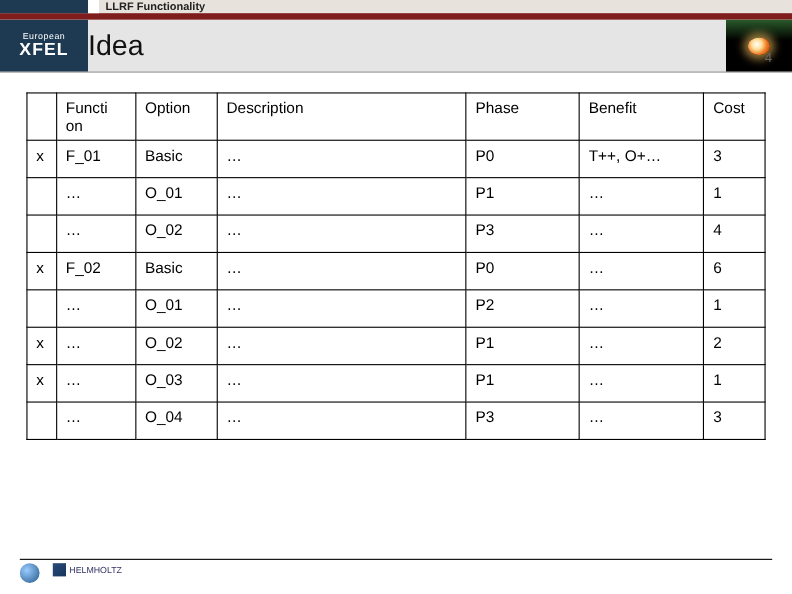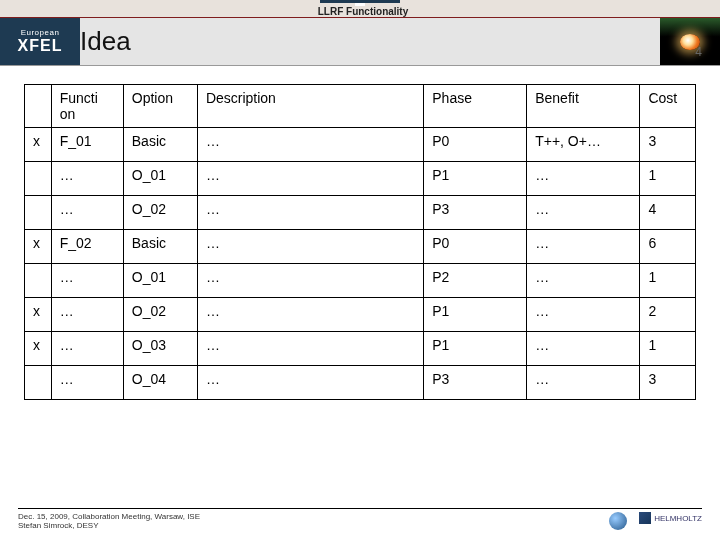--- a/index.html
+++ b/index.html
@@ -7,24 +7,23 @@
     width: 720px;
     height: 540px;
     font-family: Arial, sans-serif;
     background: #fff;
     position: relative;
     overflow: hidden;
   }
   .topbar {
     height: 18px;
     background: #e8e2dc;
-    border-bottom: 1px solid #7f1d1d;
-    display: flex;
-    align-items: center;
-    flex-direction: column;
+    border-bottom: 6px solid #7f1d1d;
+    display: flex;
+    align-items: center;
   }
   .topbar-left {
     width: 80px;
     height: 100%;
     background: #1e3a52;
   }
   .topbar-gap {
     width: 10px;
     height: 100%;
     background: #fff;
@@ -258,24 +257,20 @@
           <td>…</td>
           <td>P3</td>
           <td>…</td>
           <td>3</td>
         </tr>
       </tbody>
   </table>
 </div>
 
 <div class="footer">
-  <div>
-    <div>Dec. 15, 2009, Collaboration Meeting, Warsaw, ISE</div>
-    <div>Stefan Simrock, DESY</div>
-  </div>
   <div class="footer-right">
     <div class="logo-dot"></div>
     <div class="helm">
       <div class="helm-box"></div>
       <span>HELMHOLTZ</span>
     </div>
   </div>
 </div>
 
 </body></html>

